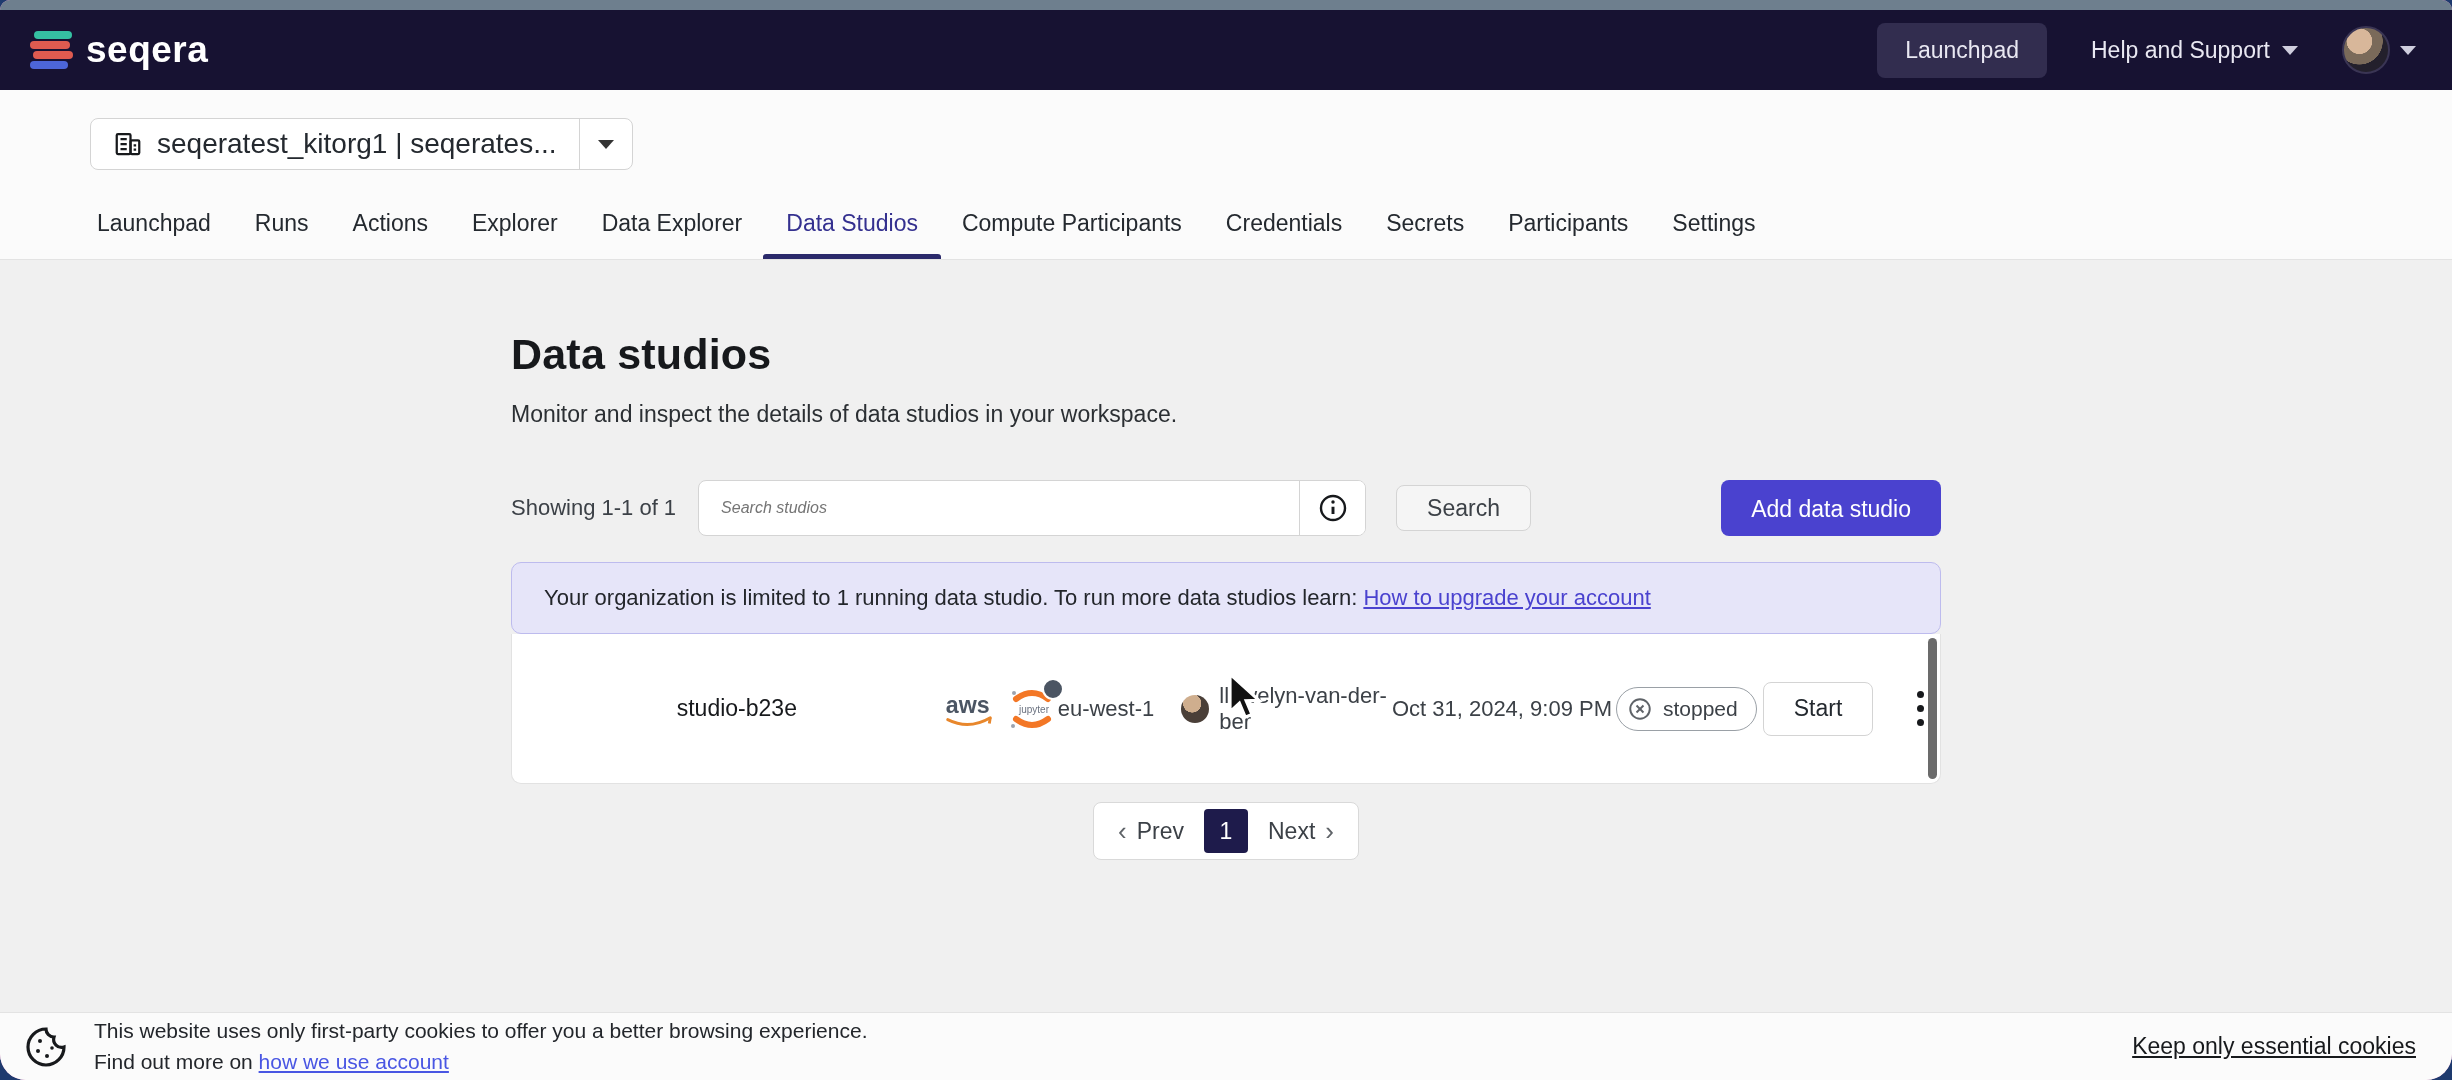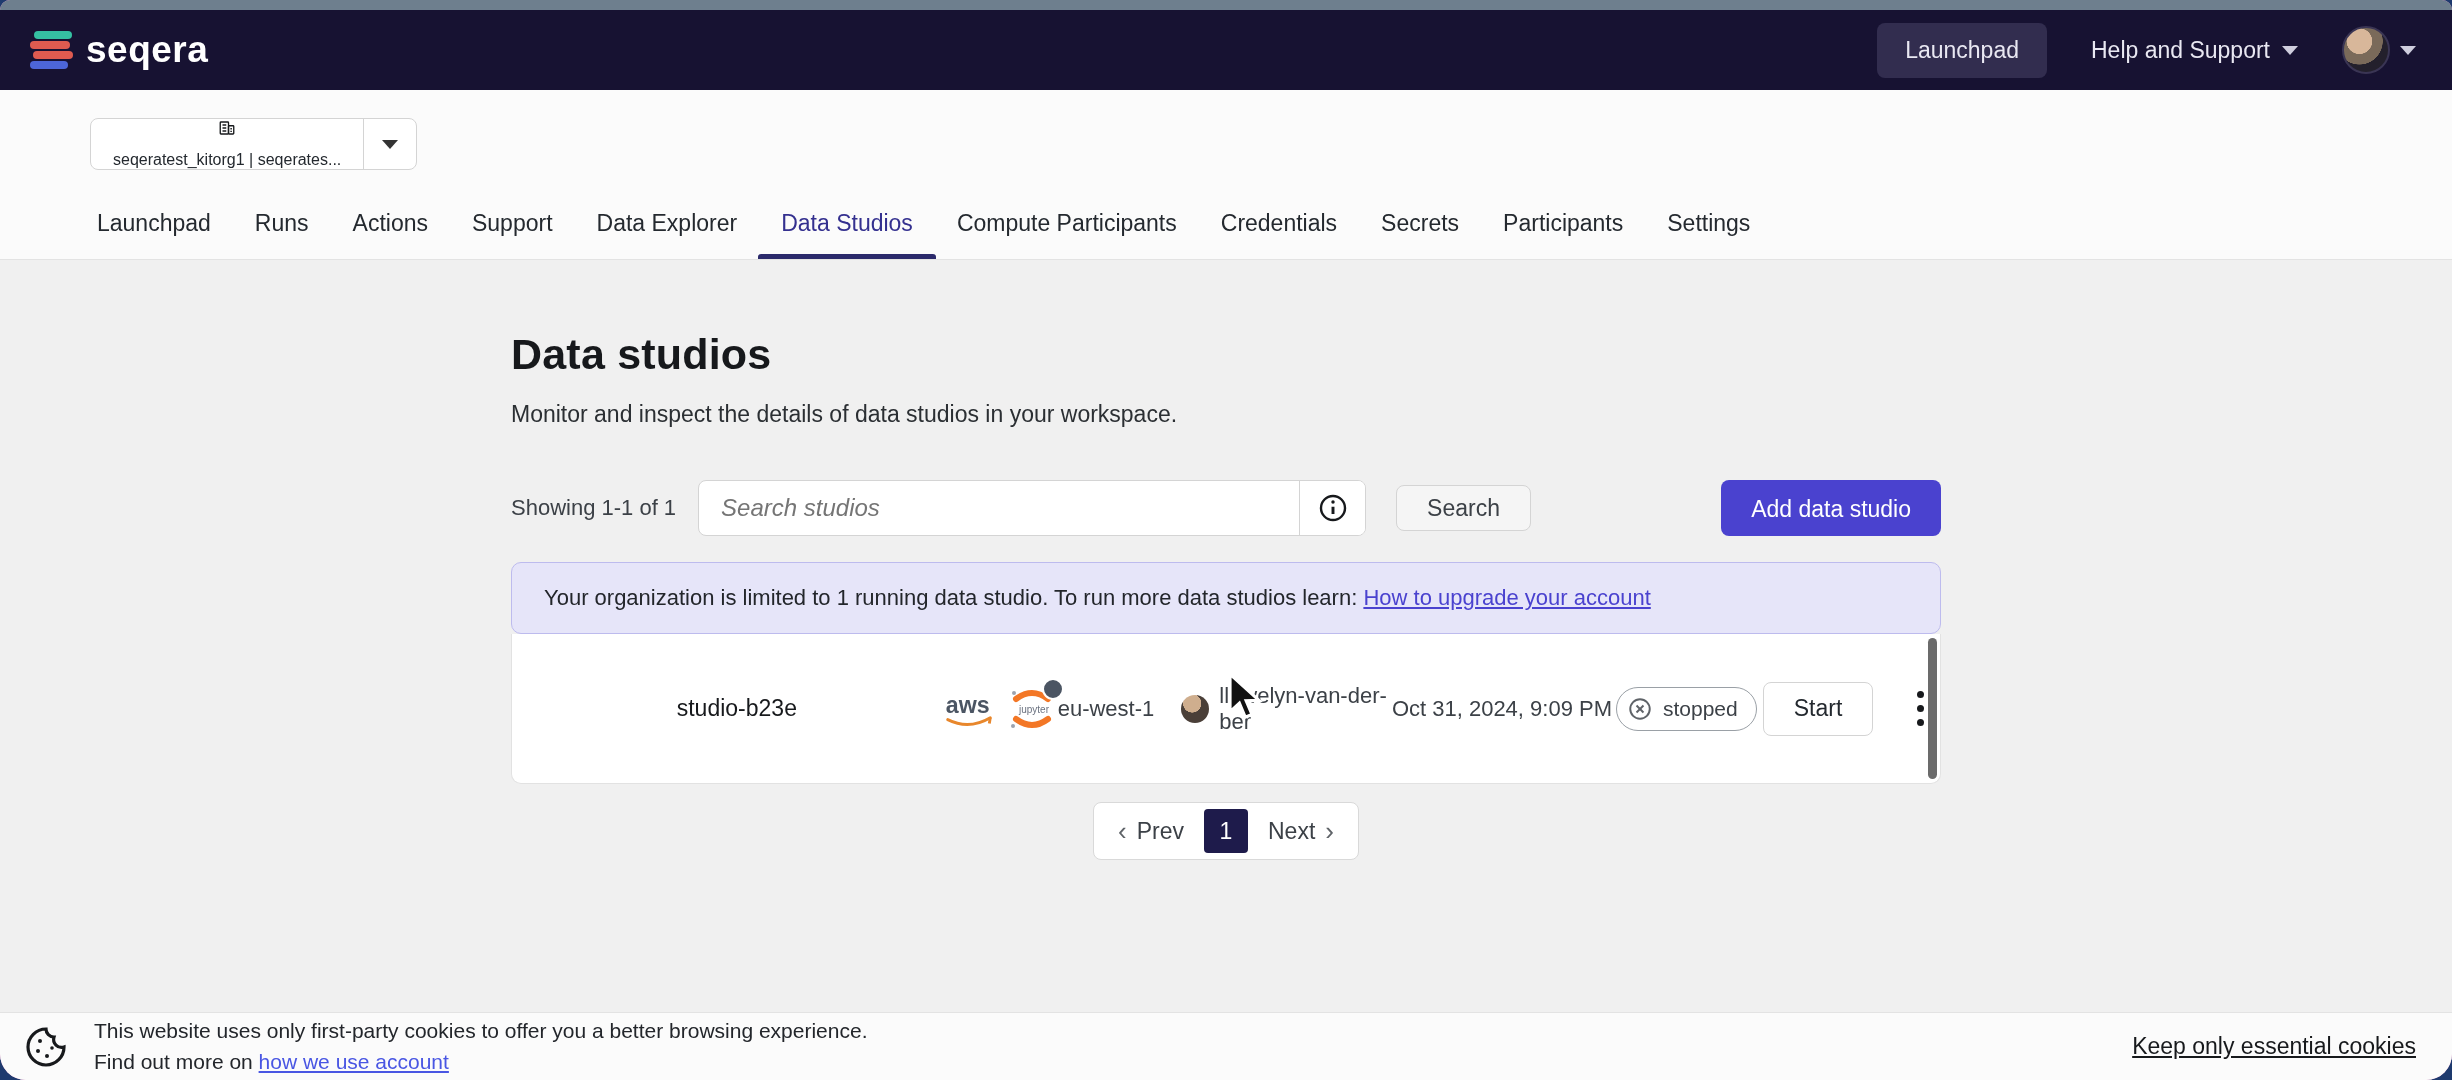--- a/index.html
+++ b/index.html
@@ -49,21 +49,21 @@
   }
   
   .workspace-bar { background: #fbfbfb; padding: 28px 0 18px 90px; flex: 0 0 auto; }
   .org-selector {
     display: inline-flex; align-items: stretch; background: #ffffff;
     border: 1px solid #d4d4d4; border-radius: 8px; overflow: hidden; cursor: pointer;
     height: 52px;
   }
   .org-selector .org-label {
     display: flex; align-items: center; gap: 14px; padding: 0 22px;
-    font-size: 16px; color: #24292f; flex-direction: column;
+    font-size: 28px; color: #24292f;
   }
   .org-selector .org-caret-zone {
     display: flex; align-items: center; padding: 0 18px; border-left: 1px solid #d4d4d4;
   }
   .org-selector .org-caret-zone .caret { border-top-color: #333; }
   
   .tabs {
     background: #fbfbfb; display: flex; align-items: flex-end;
     padding-left: 80px; gap: 10px; border-bottom: 1px solid #e3e3e3;
     height: 72px; flex: 0 0 auto;
@@ -84,21 +84,21 @@
   .page-subtitle { font-size: 23px; color: #2b2f33; margin-top: 22px; }
   .toolbar { display: flex; align-items: center; margin-top: 52px; }
   .showing-text { font-size: 22px; color: #3c4147; white-space: nowrap; }
   .search-group {
     display: flex; align-items: stretch; margin-left: 22px;
     border: 1px solid #d4d4d4; border-radius: 8px; background: #ffffff;
     height: 56px; overflow: hidden;
   }
   .search-input {
     width: 600px; border: none; outline: none; padding: 16px 22px;
-    font-size: 24px; font-style: italic; color: #6b7075; background: transparent;
+    font-size: 16px; font-style: italic; color: #6b7075; background: transparent;
     font-family: inherit;
   }
   .info-segment {
     width: 66px; display: flex; align-items: center; justify-content: center;
     border-left: 1px solid #d4d4d4; cursor: pointer; background: #ffffff;
   }
   .search-btn {
     margin-left: 30px; height: 46px; padding: 0 30px;
     background: #f5f5f5; border: 1px solid #d4d4d4; border-radius: 8px;
     font-size: 23px; color: #3c4147; font-family: inherit; cursor: pointer;
@@ -237,21 +237,21 @@
       <span class="org-caret-zone">
         <span class="caret"></span>
       </span>
     </div>
   </div>
 
   <nav class="tabs">
     <span class="tab">Launchpad</span>
     <span class="tab">Runs</span>
     <span class="tab">Actions</span>
-    <span class="tab">Support</span>
+    <span class="tab">Explorer</span>
     <span class="tab">Data Explorer</span>
     <span class="tab active">Data Studios</span>
     <span class="tab">Compute Participants</span>
     <span class="tab">Credentials</span>
     <span class="tab">Secrets</span>
     <span class="tab">Participants</span>
     <span class="tab">Settings</span>
   </nav>
 
   <main class="main">

